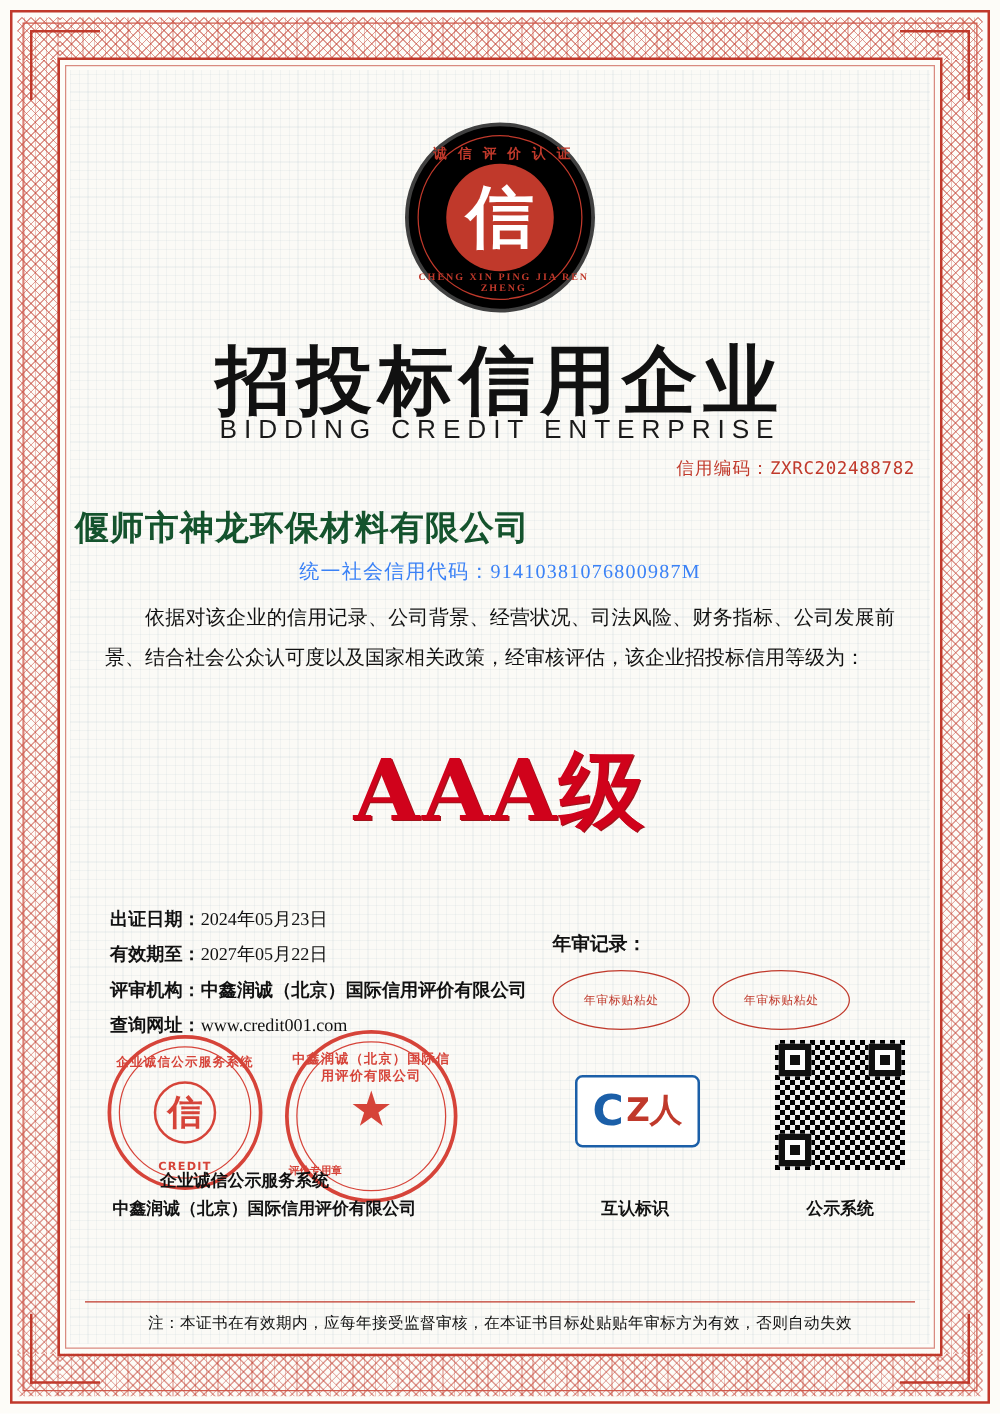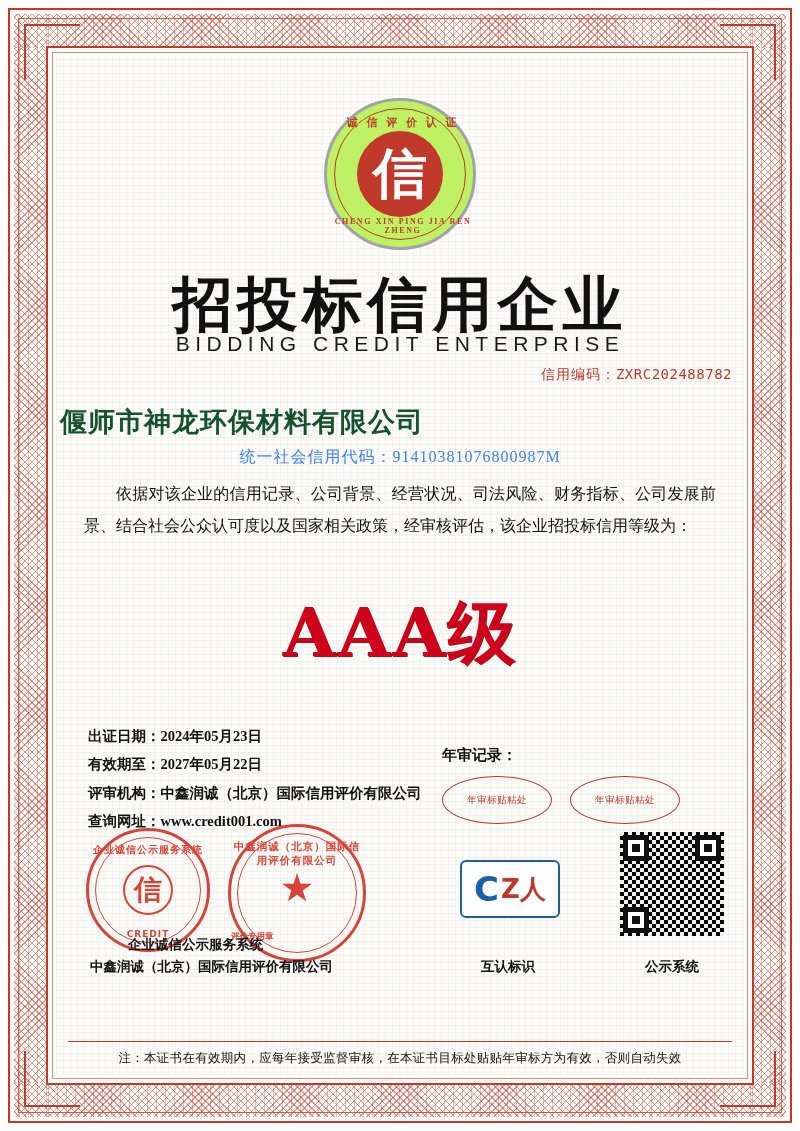--- a/index.html
+++ b/index.html
@@ -101,23 +101,23 @@
     position: absolute;
     left: 50%;
     transform: translateX(-50%);
     top: 38px;
     width: 152px; height: 152px;
   }
   .emblem {
     position: relative;
     width: 152px; height: 152px;
     border-radius: 50%;
-    border: 3px solid #a3a3a3;
-    box-sizing: border-box;
-    background: #bef264;
+    border: 3px solid #404040;
+    box-sizing: border-box;
+    background: #000000;
   }
   .emblem::after {
     content: "";
     position: absolute;
     left: 7px; top: 7px; right: 7px; bottom: 7px;
     border: 1.5px solid #c0392b;
     border-radius: 50%;
   }
   .emblem-center {
     position: absolute;
@@ -229,21 +229,21 @@
     position: absolute;
     top: 662px; left: 28px;
     font-size: 14.5px;
     line-height: 1.95;
     color: #111111;
     font-family: "DejaVu Sans", "Liberation Sans", sans-serif;
   }
   .details .row { white-space: nowrap; }
   .details .label { font-weight: bold; }
   .details .value { font-weight: bold; }
-  .details .value-mono { font-family: "Liberation Serif", serif; font-weight: bold; }
+  .details .value-mono { font-family: "Liberation Serif", serif; font-weight: normal; }
 
   .annual {
     position: absolute;
     top: 686px; left: 382px;
     font-size: 15px;
     font-weight: bold;
     color: #111111;
     font-family: "DejaVu Sans", "Liberation Sans", sans-serif;
   }
   .annual-slots {

